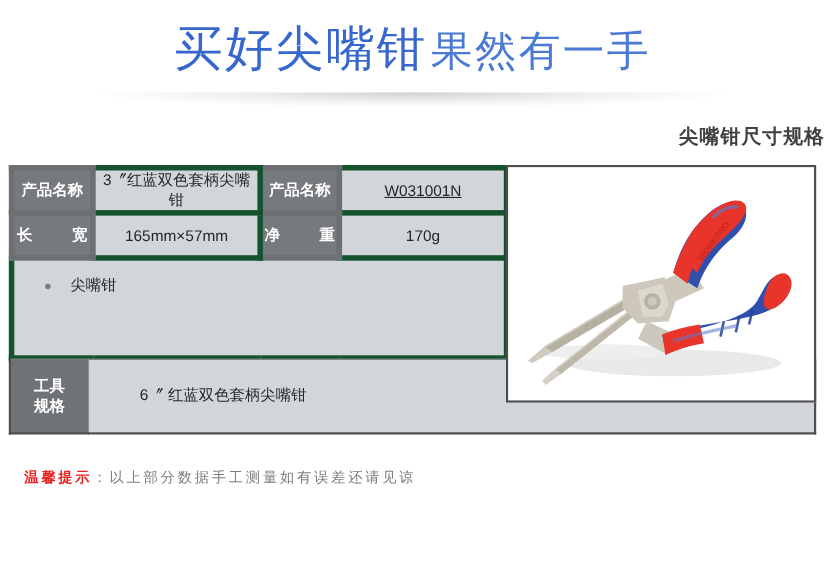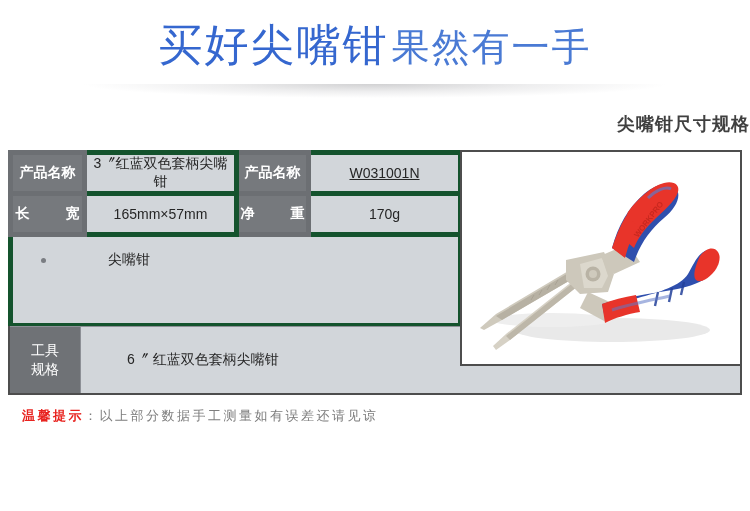--- a/index.html
+++ b/index.html
@@ -120,21 +120,20 @@
     padding: 8px 0 0 28px !important;
     vertical-align: top !important;
     background: #d2d6da;
   }
   .bullet-line {
     display: flex;
     align-items: center;
     font-size: 14px;
     color: #262626;
     margin-top: 6px;
-    gap: 44px;
   }
   .bullet-dot {
     width: 5px;
     height: 5px;
     border-radius: 50%;
     background: #7a7d82;
     margin-right: 18px;
     flex: none;
   }
 
@@ -153,21 +152,21 @@
     height: 66px;
     vertical-align: middle;
     background: #d2d6da;
     font-size: 14px;
     color: #262626;
   }
   .toolspec-label {
     width: 70px;
     background: #6f7276 !important;
     color: #ffffff !important;
-    font-weight: normal;
+    font-weight: bold;
     text-align: center;
     line-height: 19px;
   }
   .toolspec-value {
     text-align: left;
     padding-left: 46px !important;
     font-size: 16px;
     color: #1f1f1f;
     margin-left: 20px;
   }
@@ -181,21 +180,21 @@
     height: 216px;
     background: #ffffff;
     border: 2px solid #4d4d4d;
     box-sizing: border-box;
     overflow: hidden;
   }
   .photo-cell svg { display: block; }
 
   
   .footer-note {
-    margin: 12px 0 0 22px;
+    margin: 30px 0 0 22px;
     font-size: 13px;
     letter-spacing: 2.5px;
     color: #7d7d7d;
     height: 20px;
   }
   .note-highlight {
     color: #e8231f;
     font-weight: bold;
     letter-spacing: 2.5px;
   }

